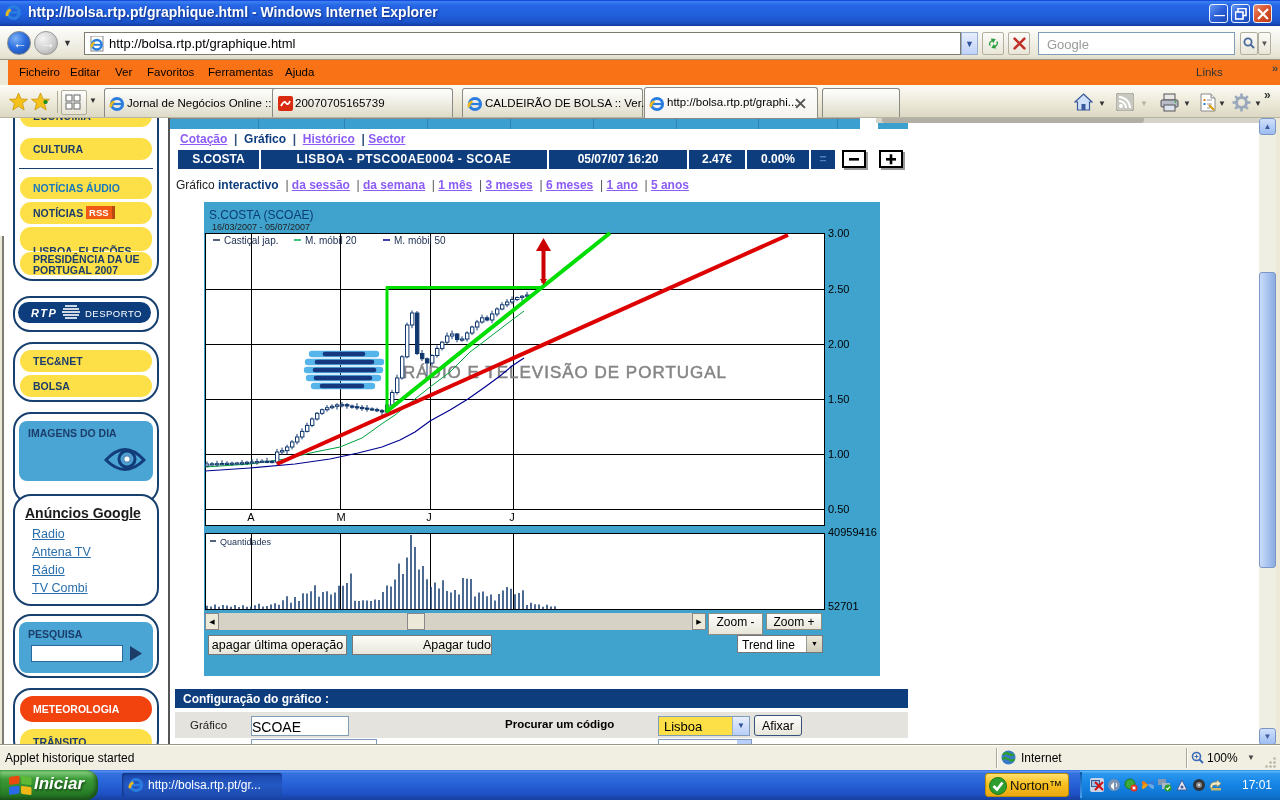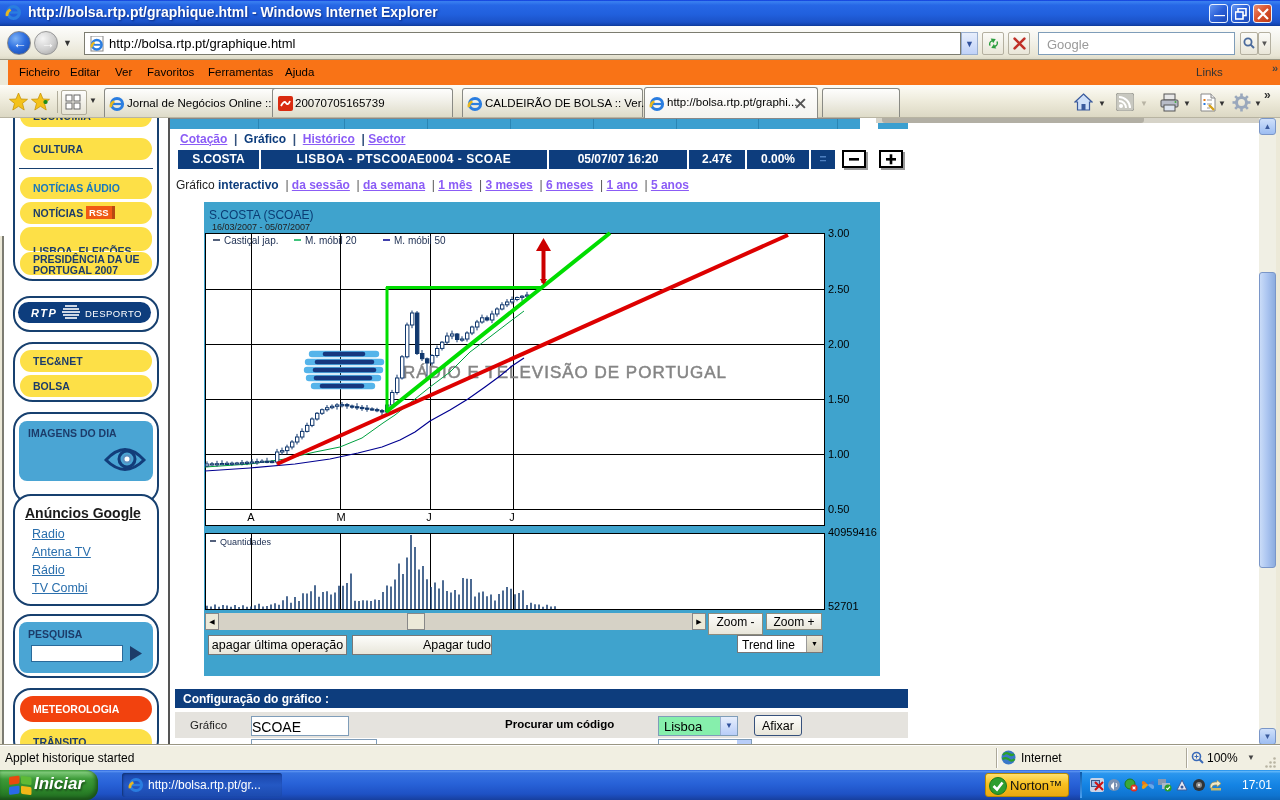--- a/index.html
+++ b/index.html
@@ -383,21 +383,21 @@
 <div style="position:absolute;left:175px;top:571px;width:733px;height:19px;background:#0d3d7d">
   <span style="position:absolute;left:8px;top:3px;color:#fff;font-weight:bold;font-size:12px">Configuração do gráfico :</span>
 </div>
 
 <div style="position:absolute;left:175px;top:594px;width:733px;height:26px;background:#e5e3de"></div>
 <span style="position:absolute;left:190px;top:601px;font-size:11.5px;color:#222">Gráfico</span>
 <div style="position:absolute;left:251px;top:598px;width:98px;height:20px;background:#fff;border:1px solid #7f9db9">
   <span style="position:absolute;left:0;top:2px;font-size:14px">SCOAE</span>
 </div>
 <span style="position:absolute;left:505px;top:600px;font-size:11.5px;font-weight:bold;color:#000">Procurar um código</span>
-<div style="position:absolute;left:658px;top:598px;width:80px;height:20px;background:#86efac;border:1px solid #7f9db9">
+<div style="position:absolute;left:658px;top:598px;width:92px;height:20px;background:#fde047;border:1px solid #7f9db9">
   <span style="position:absolute;left:5px;top:2px;font-size:13px">Lisboa</span>
   <div style="position:absolute;right:0;top:0;width:17px;height:18px;background:linear-gradient(180deg,#e7eefc,#b8cdf8);border-left:1px solid #9aafd0;text-align:center;font-size:8px;color:#30519c;line-height:17px">▼</div>
 </div>
 <div class="xpbtn" style="position:absolute;left:754px;top:597px;width:48px;height:21px;border:1px solid #36517c;border-radius:3px;text-align:center;font-size:12.5px;line-height:20px">Afixar</div>
 
 <div style="position:absolute;left:251px;top:621px;width:126px;height:10px;background:#fff;border:1px solid #7f9db9"></div>
 <div style="position:absolute;left:658px;top:621px;width:94px;height:10px;background:#fff;border:1px solid #7f9db9"></div>
 <div style="position:absolute;left:737px;top:622px;width:14px;height:5px;background:#b8cdf8"></div>
 
 <svg style="position:absolute;left:204px;top:84px" width="676" height="474" viewBox="204 202 676 474" xmlns="http://www.w3.org/2000/svg">

